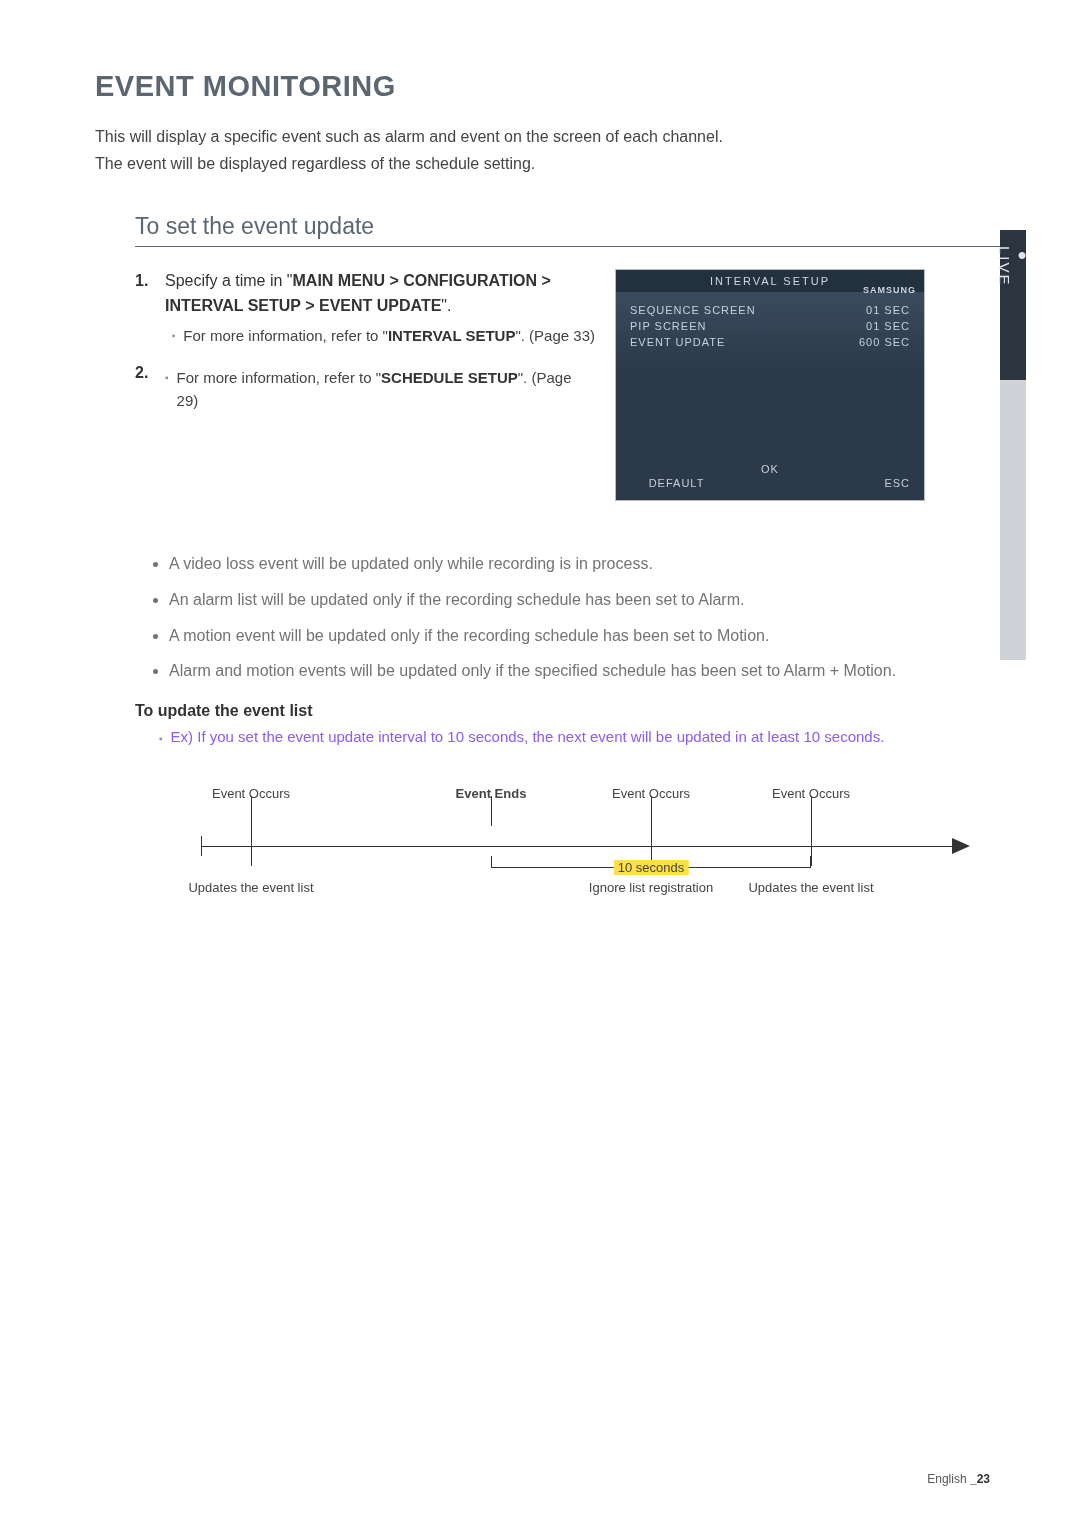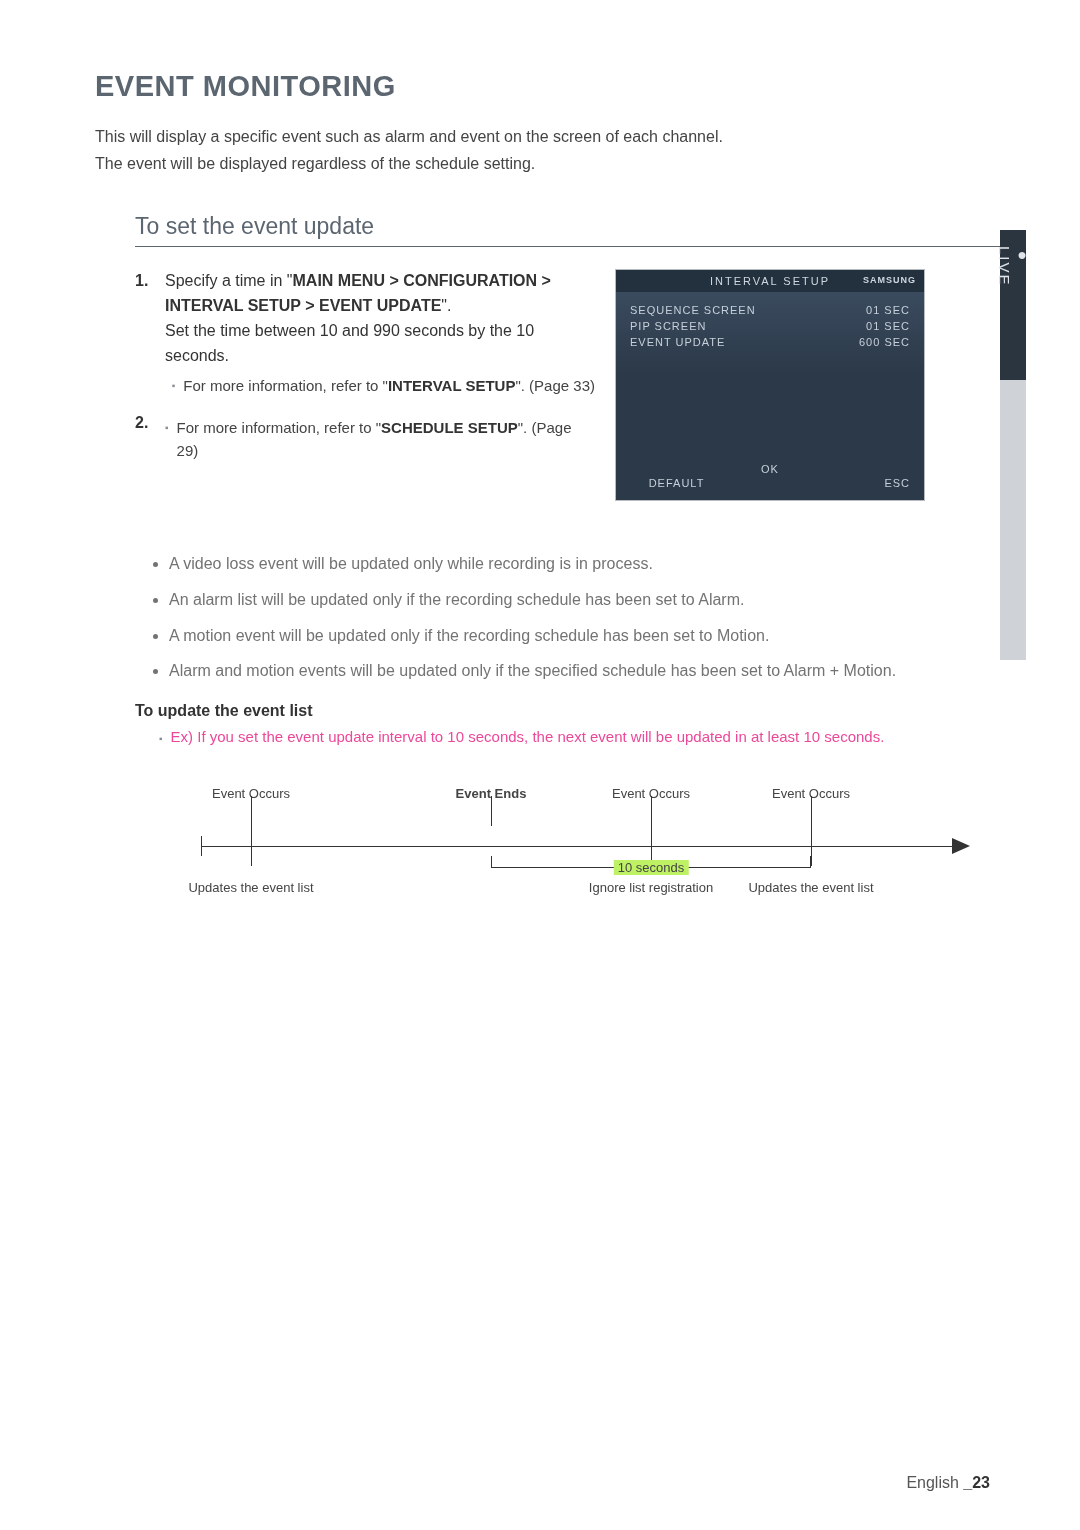--- a/index.html
+++ b/index.html
@@ -60,21 +60,21 @@
   .panel-title {
     background: #23313f;
     text-align: center;
     padding: 5px 0;
     letter-spacing: 2px;
     font-size: 11px;
     color: #cfd8e0;
     position: relative;
   }
   .samsung {
-    position: absolute; right: 8px; top: 5px; font-size: 9px; letter-spacing: 1px; color: #cfd8e0; font-weight: 700;
+    position: absolute; right: 8px; top: 15px; font-size: 9px; letter-spacing: 1px; color: #cfd8e0; font-weight: 700;
   }
   .panel-body { padding: 10px 14px 6px 14px; }
   .panel-row { display: flex; justify-content: space-between; padding: 2px 0; letter-spacing: 1px; }
   .panel-spacer { height: 100px; }
   .panel-footer { padding: 6px 14px 10px 14px; }
   .panel-foot-row { display: flex; justify-content: center; gap: 90px; letter-spacing: 1px; padding: 1px 0; }
   .panel-foot-row .l { margin-right: auto; }
 
   
   .side-tab {
@@ -97,21 +97,21 @@
   .tab-dot { font-size: 16px; display: block; margin-bottom: 4px; }
   .tab-light {
     background: #cfd3d7;
     height: 280px;
   }
 
   
   .mid-bullets { margin-left: 56px; margin-top: 50px; }
   .mid-bullets li { list-style: disc; font-size: 16px; color: #737373; line-height: 1.6; margin-bottom: 10px; margin-left: 18px; }
   .sub-head { font-weight: 700; font-size: 16px; color: #333; margin: 18px 0 8px -16px; }
-  .mid-sub { display: flex; gap: 8px; font-size: 15px; color: #ec4899; margin-left: 8px; }
+  .mid-sub { display: flex; gap: 8px; font-size: 15px; color: #8b5cf6; margin-left: 8px; }
   .mid-sub::before { content: "▪"; color: #8a8f94; font-size: 10px; line-height: 22px; }
 
   
   .timeline-wrap {
     margin-left: 56px;
     margin-top: 24px;
     position: relative;
     height: 170px;
     font-size: 13px;
     color: #444;
@@ -123,29 +123,29 @@
     position: absolute; top: 72px; left: 50px; right: 40px; height: 1px; background: #333;
   }
   .tl-arrowhead {
     position: absolute; top: 64px; right: 30px; width: 0; height: 0;
     border-left: 18px solid #333; border-top: 8px solid transparent; border-bottom: 8px solid transparent;
   }
   .tl-bracket {
     position: absolute; top: 82px; height: 12px; border-left: 1px solid #333; border-right: 1px solid #333; border-bottom: 1px solid #333;
   }
   .tl-10s-label {
-    position: absolute; top: 86px; font-size: 13px; transform: translateX(-50%); background: #bef264; padding: 0 4px;
+    position: absolute; top: 86px; font-size: 13px; transform: translateX(-50%); background: #fde047; padding: 0 4px;
   }
   .tl-labels-bot { position: absolute; top: 106px; left: 0; right: 0; }
   .tl-botlabel { position: absolute; font-size: 13px; transform: translateX(-50%); white-space: nowrap; }
   .tl-leftcap { position: absolute; top: 62px; left: 50px; width: 1px; height: 20px; background: #333; }
 
   
   .page-foot {
-    position: absolute; bottom: 38px; right: 90px; font-size: 16px; color: #555;
+    position: absolute; bottom: 44px; right: 90px; font-size: 12px; color: #555;
   }
   .page-foot .pn { font-weight: 700; color: #333; }
 </style>
 </head>
 <body>
 
 <div class="side-tab">
   <div class="tab-dark">
     <span class="rot"><span class="tab-dot">●</span><span>LIVE</span></span>
   </div>
@@ -161,21 +161,20 @@
 
 <h2 class="h2-title">To set the event update</h2>
 
 <div class="two-col">
   <div class="left-col">
 
     <div class="step">
       <div class="step-num">1.</div>
       <div class="step-body">
         <span>Specify a time in "</span><span class="bold">MAIN MENU &gt; CONFIGURATION &gt; INTERVAL SETUP &gt; EVENT UPDATE</span><span>".</span>
-        <div>Set the time between 10 and 990 seconds by the 10 seconds.</div>
         <div class="sub-bullet">
           <span>
             <span>For more information, refer to "</span><span class="bold">INTERVAL SETUP</span><span>". (Page 33)</span>
           </span>
         </div>
       </div>
     </div>
 
     <div class="step">
       <div class="step-num">2.</div>

